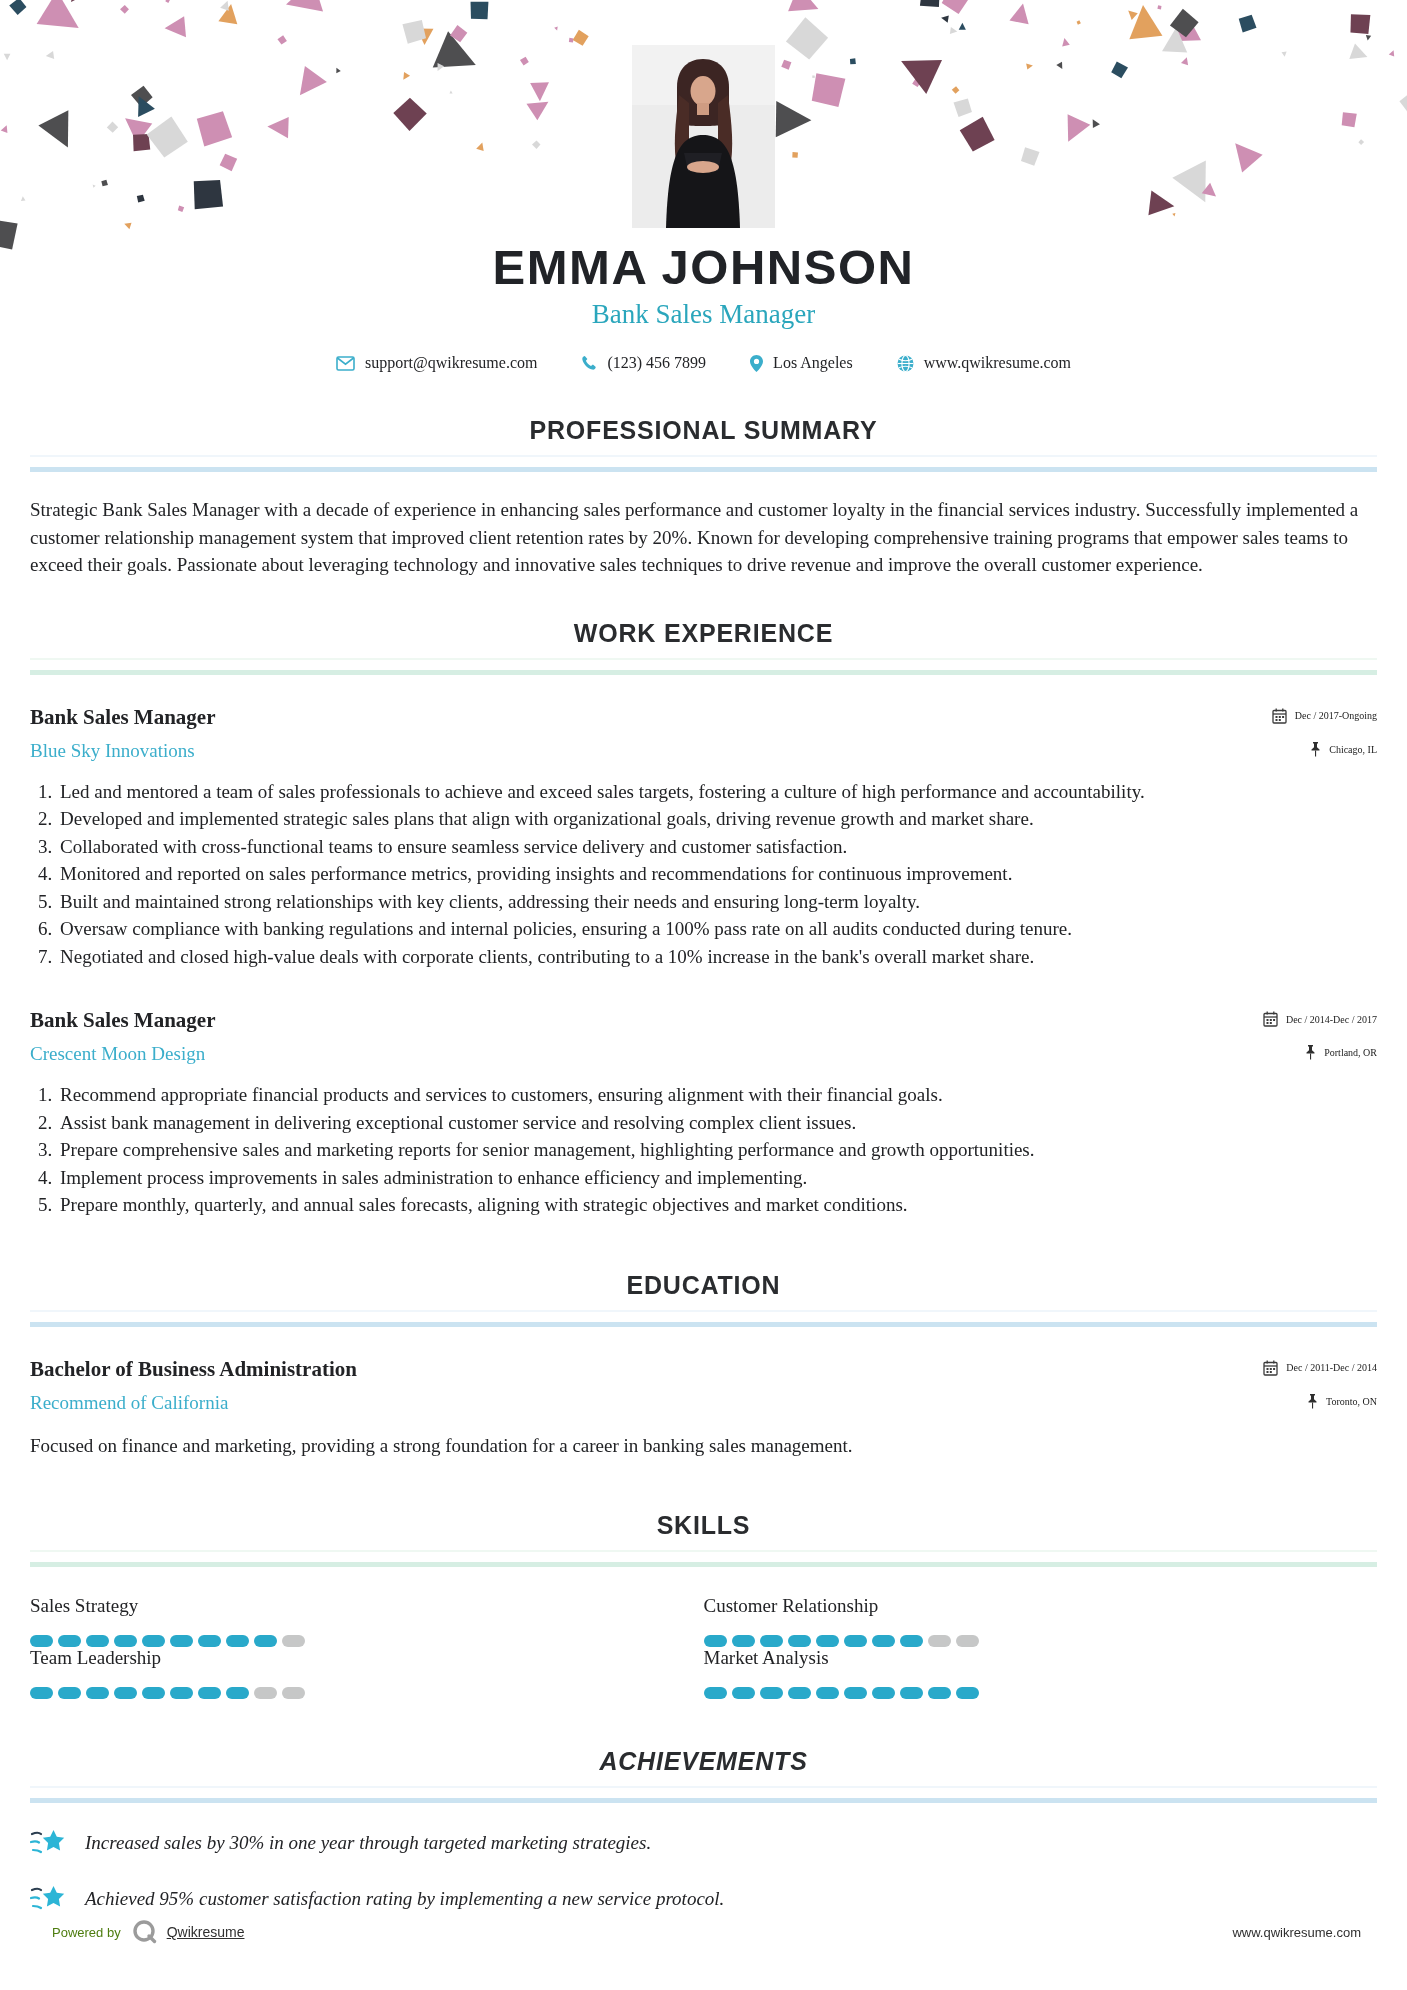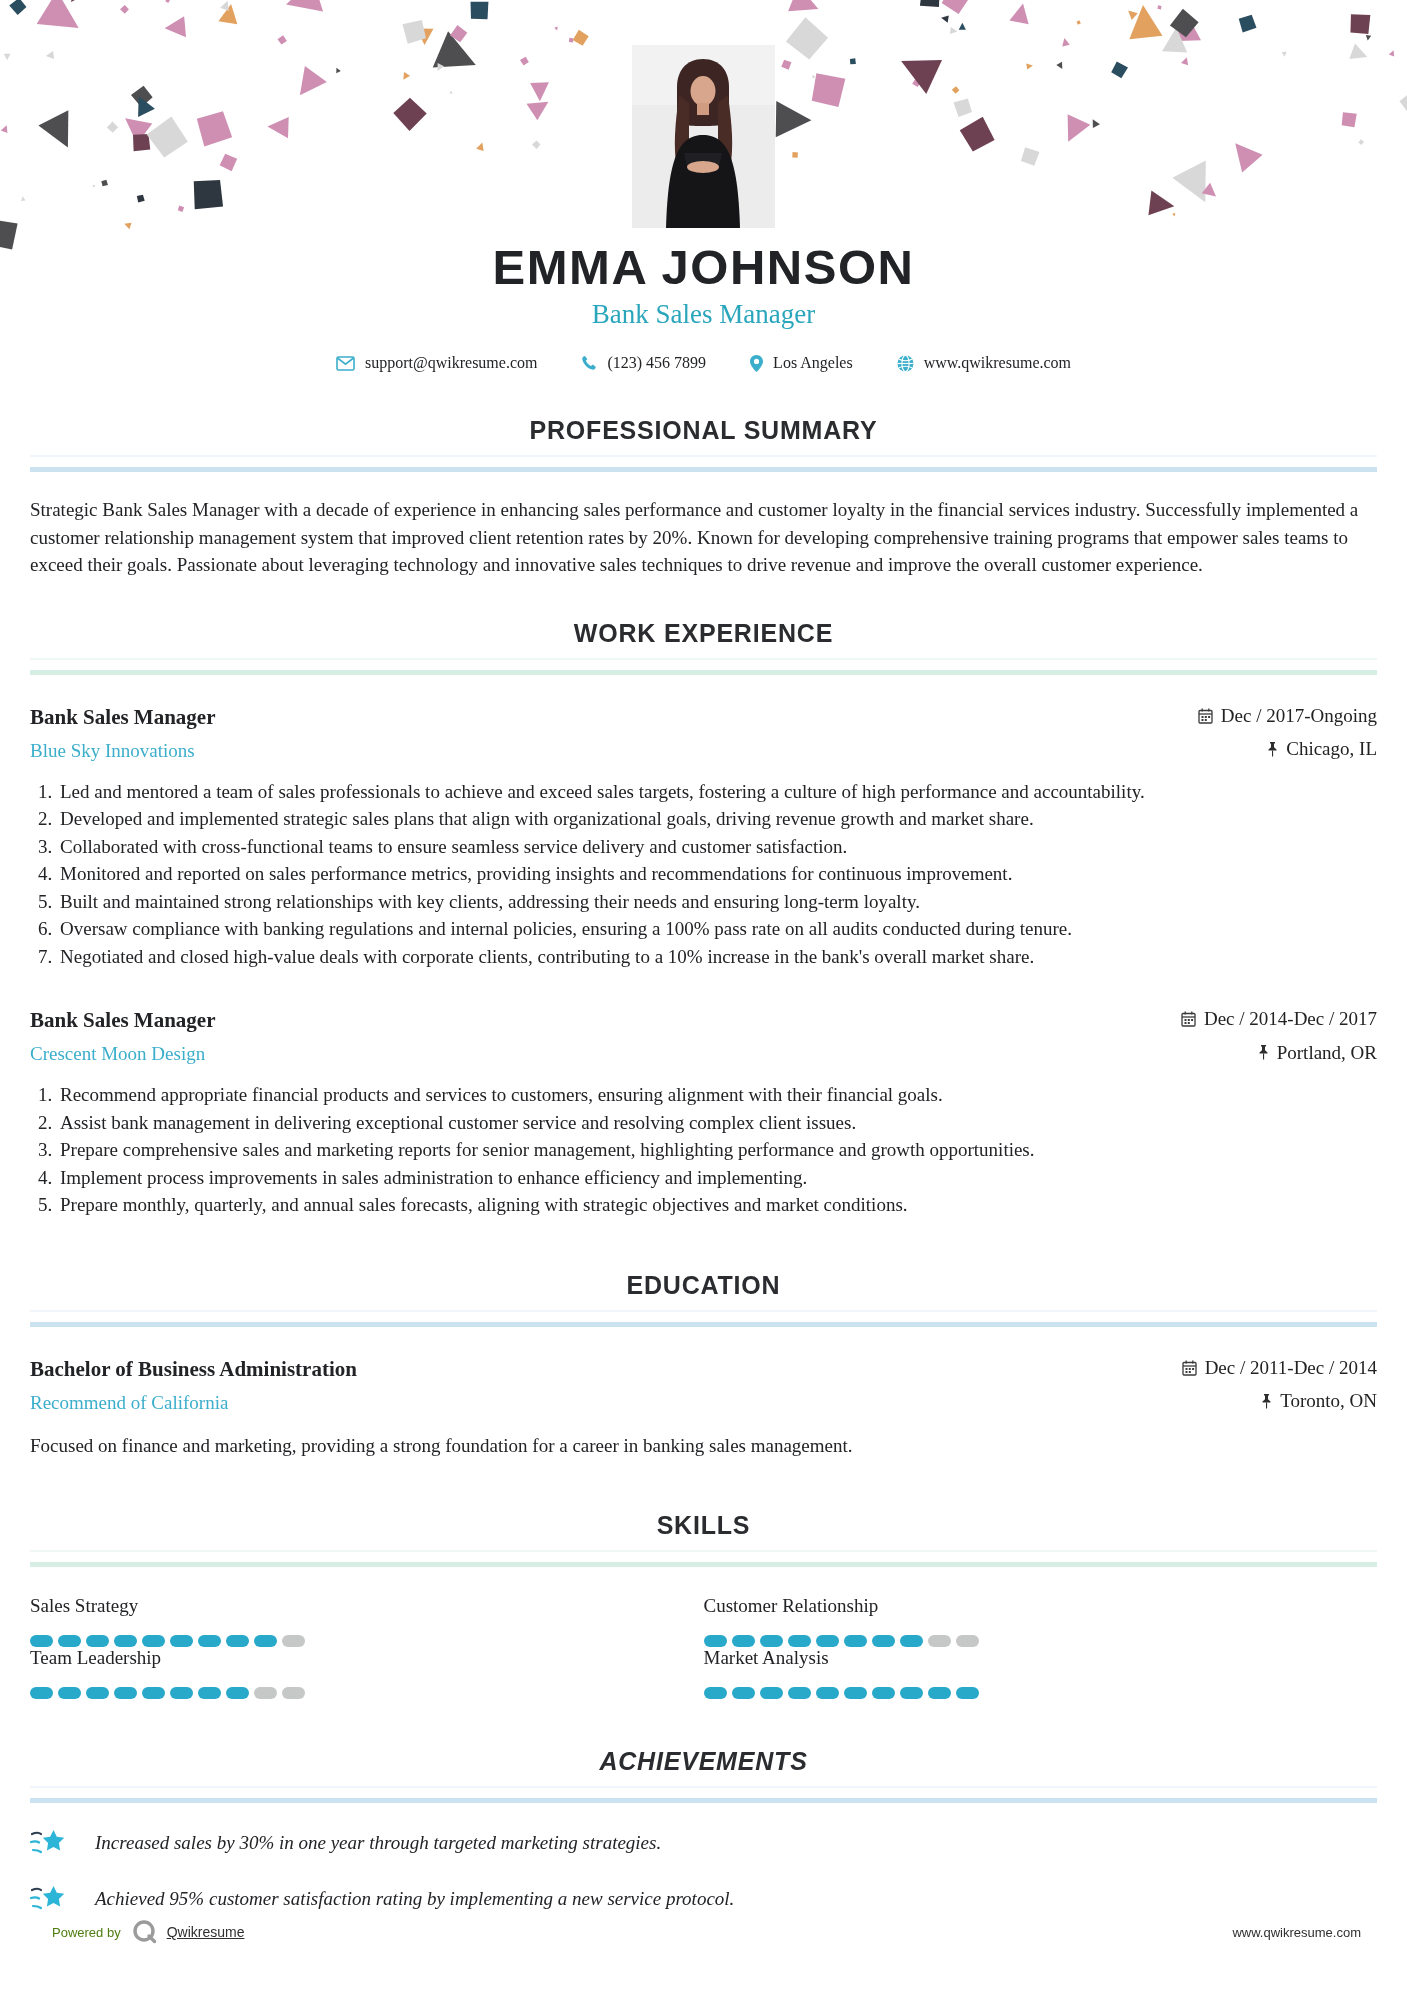--- a/index.html
+++ b/index.html
@@ -49,33 +49,33 @@
   .rule.mint .hair { background:#EFF8F2; }
   .rule.mint .bar  { background:#D6EEE3; }
 
   .summary-text { margin-top:24px; font-size:19px; line-height:27.5px; }
 
   .job { margin-top:30px; }
   .job-row { display:flex; justify-content:space-between; align-items:baseline; }
   .job-title { font-size:21px; font-weight:700; }
   .degree-title { font-size:21px; font-weight:700; }
   .company { font-size:19px; color:#3BAECB; margin-top:10px; }
-  .meta { display:flex; align-items:center; gap:8px; font-size:19px; color:#222; }
+  .meta { display:flex; align-items:center; gap:8px; font-size:10px; color:#222; }
   .bullets { margin:16px 0 0 0; padding-left:27px; font-size:19px; line-height:27.5px; }
   .bullets li { padding-left:3px; }
 
   .edu-desc { margin-top:18px; font-size:19px; line-height:27.5px; }
 
   .skills-grid { display:grid; grid-template-columns:repeat(2,1fr); margin-top:28px; }
   .skill-name { font-size:19px; }
   .dots { display:flex; gap:5px; margin-top:18px; }
   .dot { width:23px; height:12px; border-radius:6px; background:#C6C7C7; }
   .dot.filled { background:#29A9CA; }
 
-  .ach-item { display:flex; align-items:center; gap:28px; margin-top:24px; font-size:19px; }
+  .ach-item { display:flex; align-items:center; gap:18px; margin-top:24px; font-size:19px; }
   .ach-item svg { flex:0 0 auto; }
 
   .footer {
     position:absolute; left:52px; right:46px; bottom:44px; z-index:1;
     display:flex; justify-content:space-between; align-items:center;
     font-family:"Liberation Sans", sans-serif;
   }
   .powered { display:flex; align-items:center; gap:9px; }
   .powered-text { font-size:13px; color:#4d7c0f; }
   .brand-link { font-size:14px; color:#2f2f2f; text-decoration:underline; cursor:pointer; }

